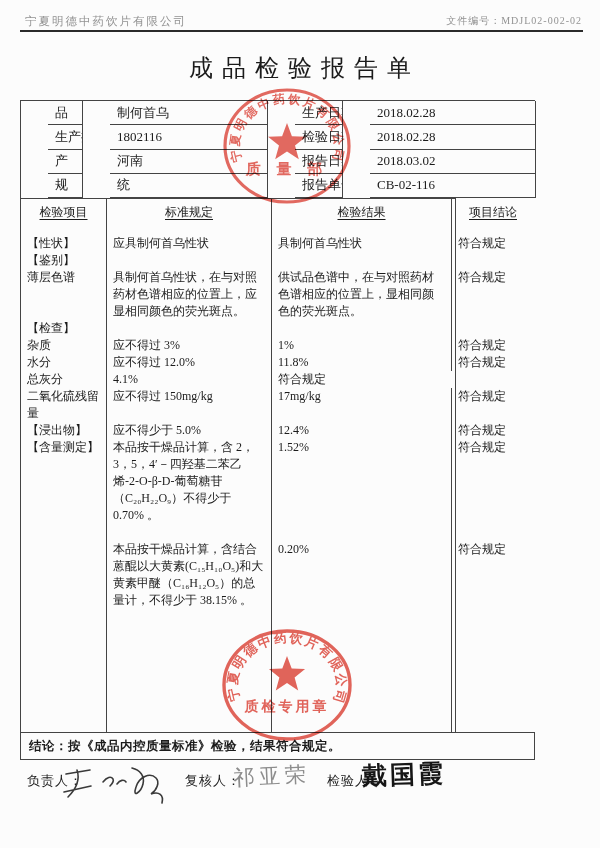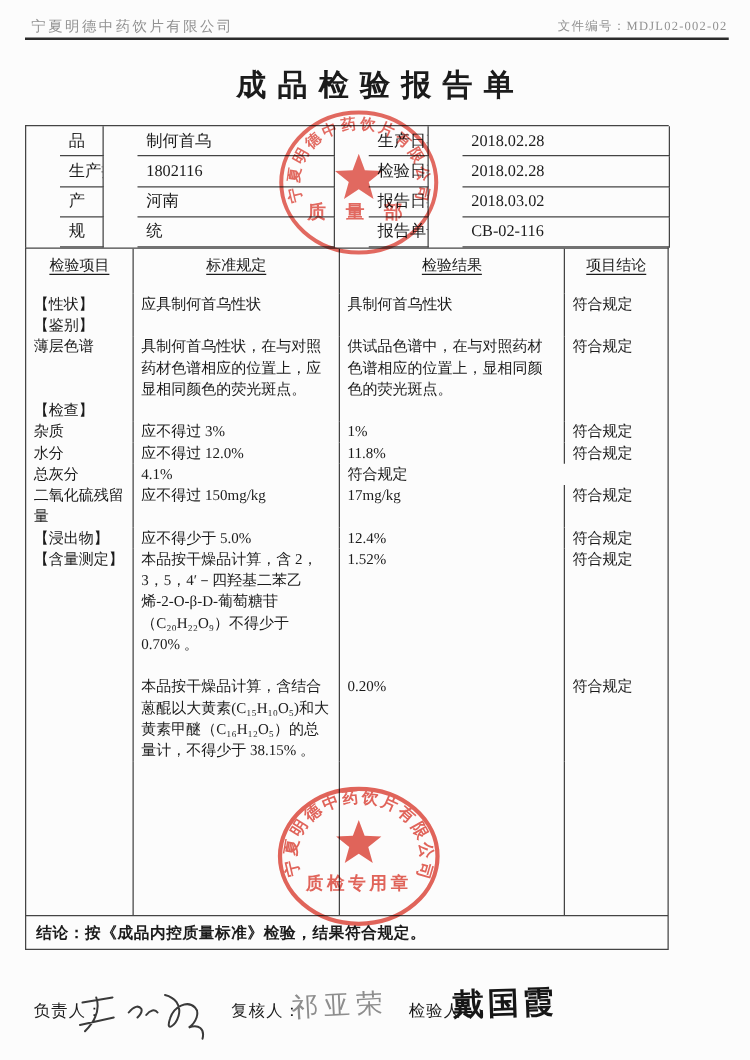--- a/index.html
+++ b/index.html
@@ -8,50 +8,50 @@
     background:#fcfcfc;overflow:hidden;
     font-family:"Liberation Serif","DejaVu Serif",serif;
     color:#1b1b1b;
   }
   
   .hdr-left{position:absolute;left:25px;top:14px;font-size:11.5px;color:#929292;letter-spacing:2px;}
   .hdr-right{position:absolute;right:18px;top:14px;font-size:10px;color:#929292;letter-spacing:1px;}
   .hdr-rule{position:absolute;left:20px;top:30px;width:563px;height:2px;background:#2b2b2b;}
   
   .title{position:absolute;left:0;top:52px;width:600px;text-align:center;
-    font-size:24px;font-weight:bold;letter-spacing:9px;padding-left:9px;box-sizing:border-box;}
+    font-size:24px;font-weight:normal;letter-spacing:9px;padding-left:9px;box-sizing:border-box;}
   
   .info-table{
     position:absolute;left:20px;top:100px;width:515px;height:98px;box-sizing:border-box;
     display:grid;grid-template-columns:62px 185px 75px 193px;grid-auto-rows:1fr;
     border-top:1px solid #444;border-left:1px solid #444;font-size:13px;
   }
   .icell{border-right:1px solid #444;border-bottom:1px solid #444;
     display:flex;align-items:center;padding:0 7px;white-space:nowrap;overflow:hidden;margin-left:27px;}
   
   .main-table{
-    position:absolute;left:20px;top:198px;width:515px;height:534px;box-sizing:border-box;
+    position:absolute;left:20px;top:198px;width:436px;height:534px;box-sizing:border-box;
     border:1px solid #444;border-bottom:none;display:flex;flex-direction:column;
     font-size:12px;line-height:17px;
   }
   .mrow{display:grid;grid-template-columns:86px 165px 180px 82px;}
   .mrow.filler{flex:1;}
   .mc{padding:0 6px;box-sizing:border-box;}
   .mc0,.mc1,.mc2{border-right:1px solid #444;}
   .hdr-row .mc{padding-top:5px;padding-bottom:14px;text-align:center;}
   .hdr-row .hu{text-decoration:underline;text-underline-offset:3px;}
   .mrow.gap .mc{padding-top:17px;}
   
   .conclusion{
     position:absolute;left:20px;top:732px;width:515px;height:22px;box-sizing:border-box;
     border:1px solid #444;display:flex;align-items:center;padding:13px 8px;
     font-size:12.5px;font-weight:bold;letter-spacing:.5px;
   }
   
-  .sig-row{position:absolute;left:0;top:786px;width:580px;height:56px;font-size:13px;}
+  .sig-row{position:absolute;left:0;top:758px;width:580px;height:56px;font-size:13px;}
   .sig-label{position:absolute;top:14px;letter-spacing:1px;}
   .lab1{left:27px;} .lab2{left:185px;} .lab3{left:327px;}
   .sig-svg{position:absolute;left:0;top:0;}
   .sig-name2{position:absolute;left:233px;top:4px;font-size:21px;color:#8d8d8d;
     letter-spacing:5px;transform:rotate(-3deg);font-family:"Liberation Serif",serif;}
   .sig-name3{position:absolute;left:362px;top:0px;font-size:25px;color:#161616;font-weight:bold;
     letter-spacing:3px;transform:rotate(-2deg);}
   
   .stamps{position:absolute;left:0;top:0;pointer-events:none;mix-blend-mode:multiply;}
 </style>

